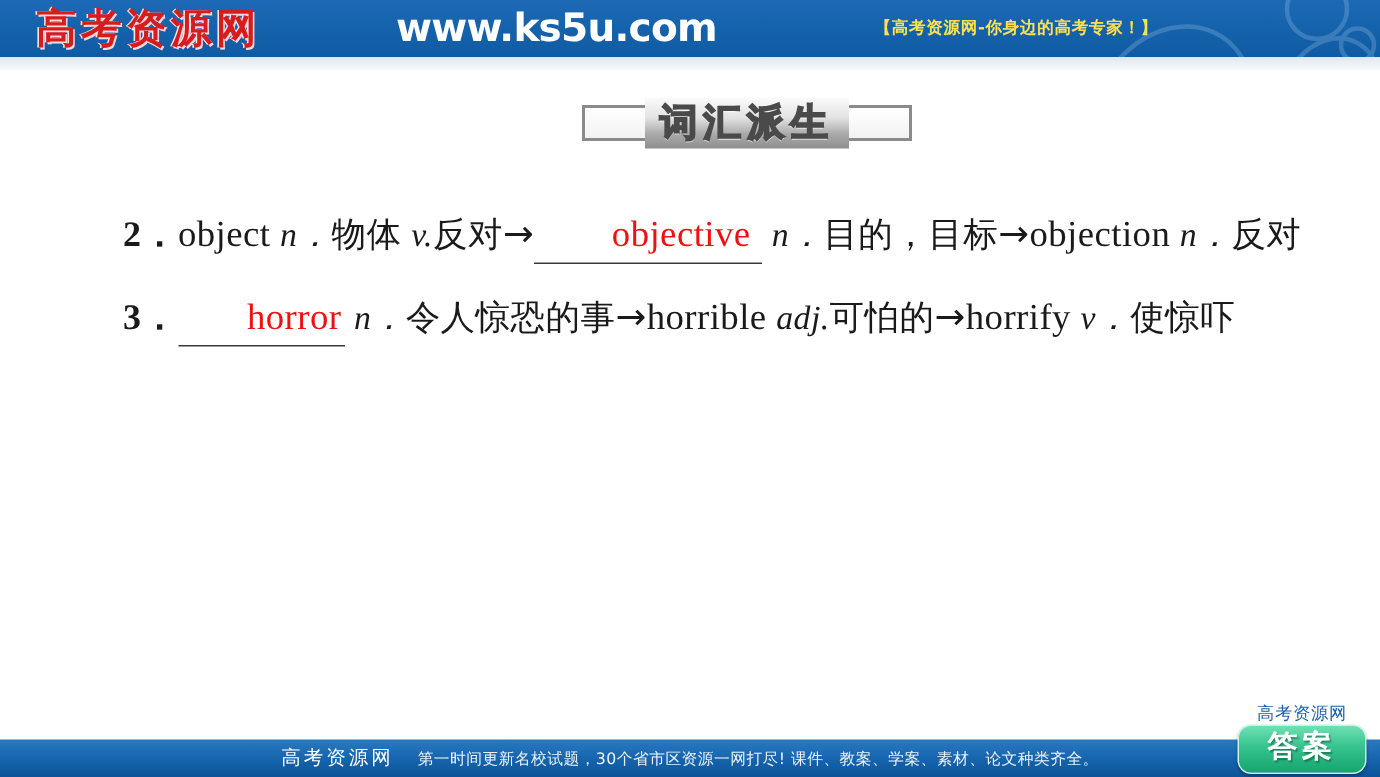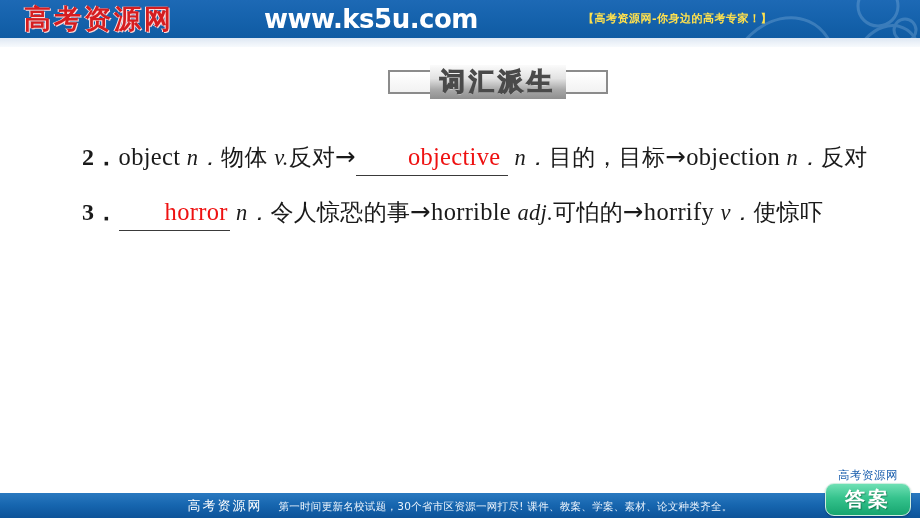--- a/index.html
+++ b/index.html
@@ -173,21 +173,21 @@
   }
   .answer-btn {
     display: inline-block;
     width: 84px;
     height: 31px;
     line-height: 31px;
     border-radius: 9px;
     background: linear-gradient(180deg, #6fe0b4 0%, #36c38d 45%, #16a56f 100%);
     border: 1.5px solid #cfeee0;
     box-shadow: 0 1px 2px rgba(0,0,0,.25);
-    font-family: Liberation Sans, sans-serif;
+    font-family: Liberation Mono, monospace;
     font-size: 20px;
     font-weight: bold;
     letter-spacing: 3px;
     color: #ffffff;
     text-shadow: 1px 1px 1px rgba(0,60,35,.45);
     cursor: pointer;
   }
 
   
   .footer {

